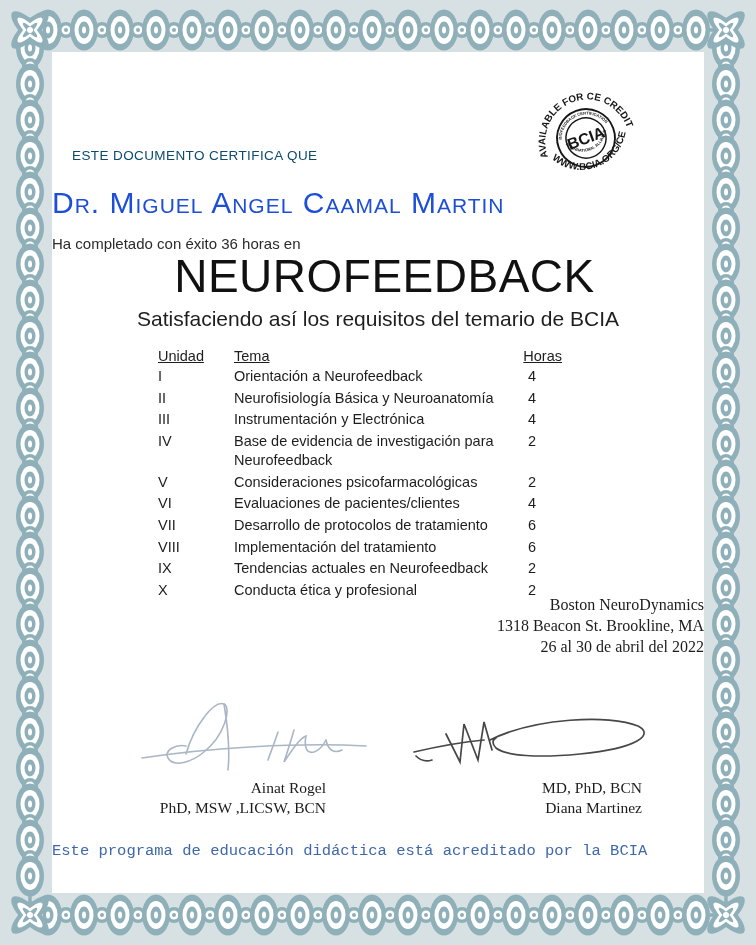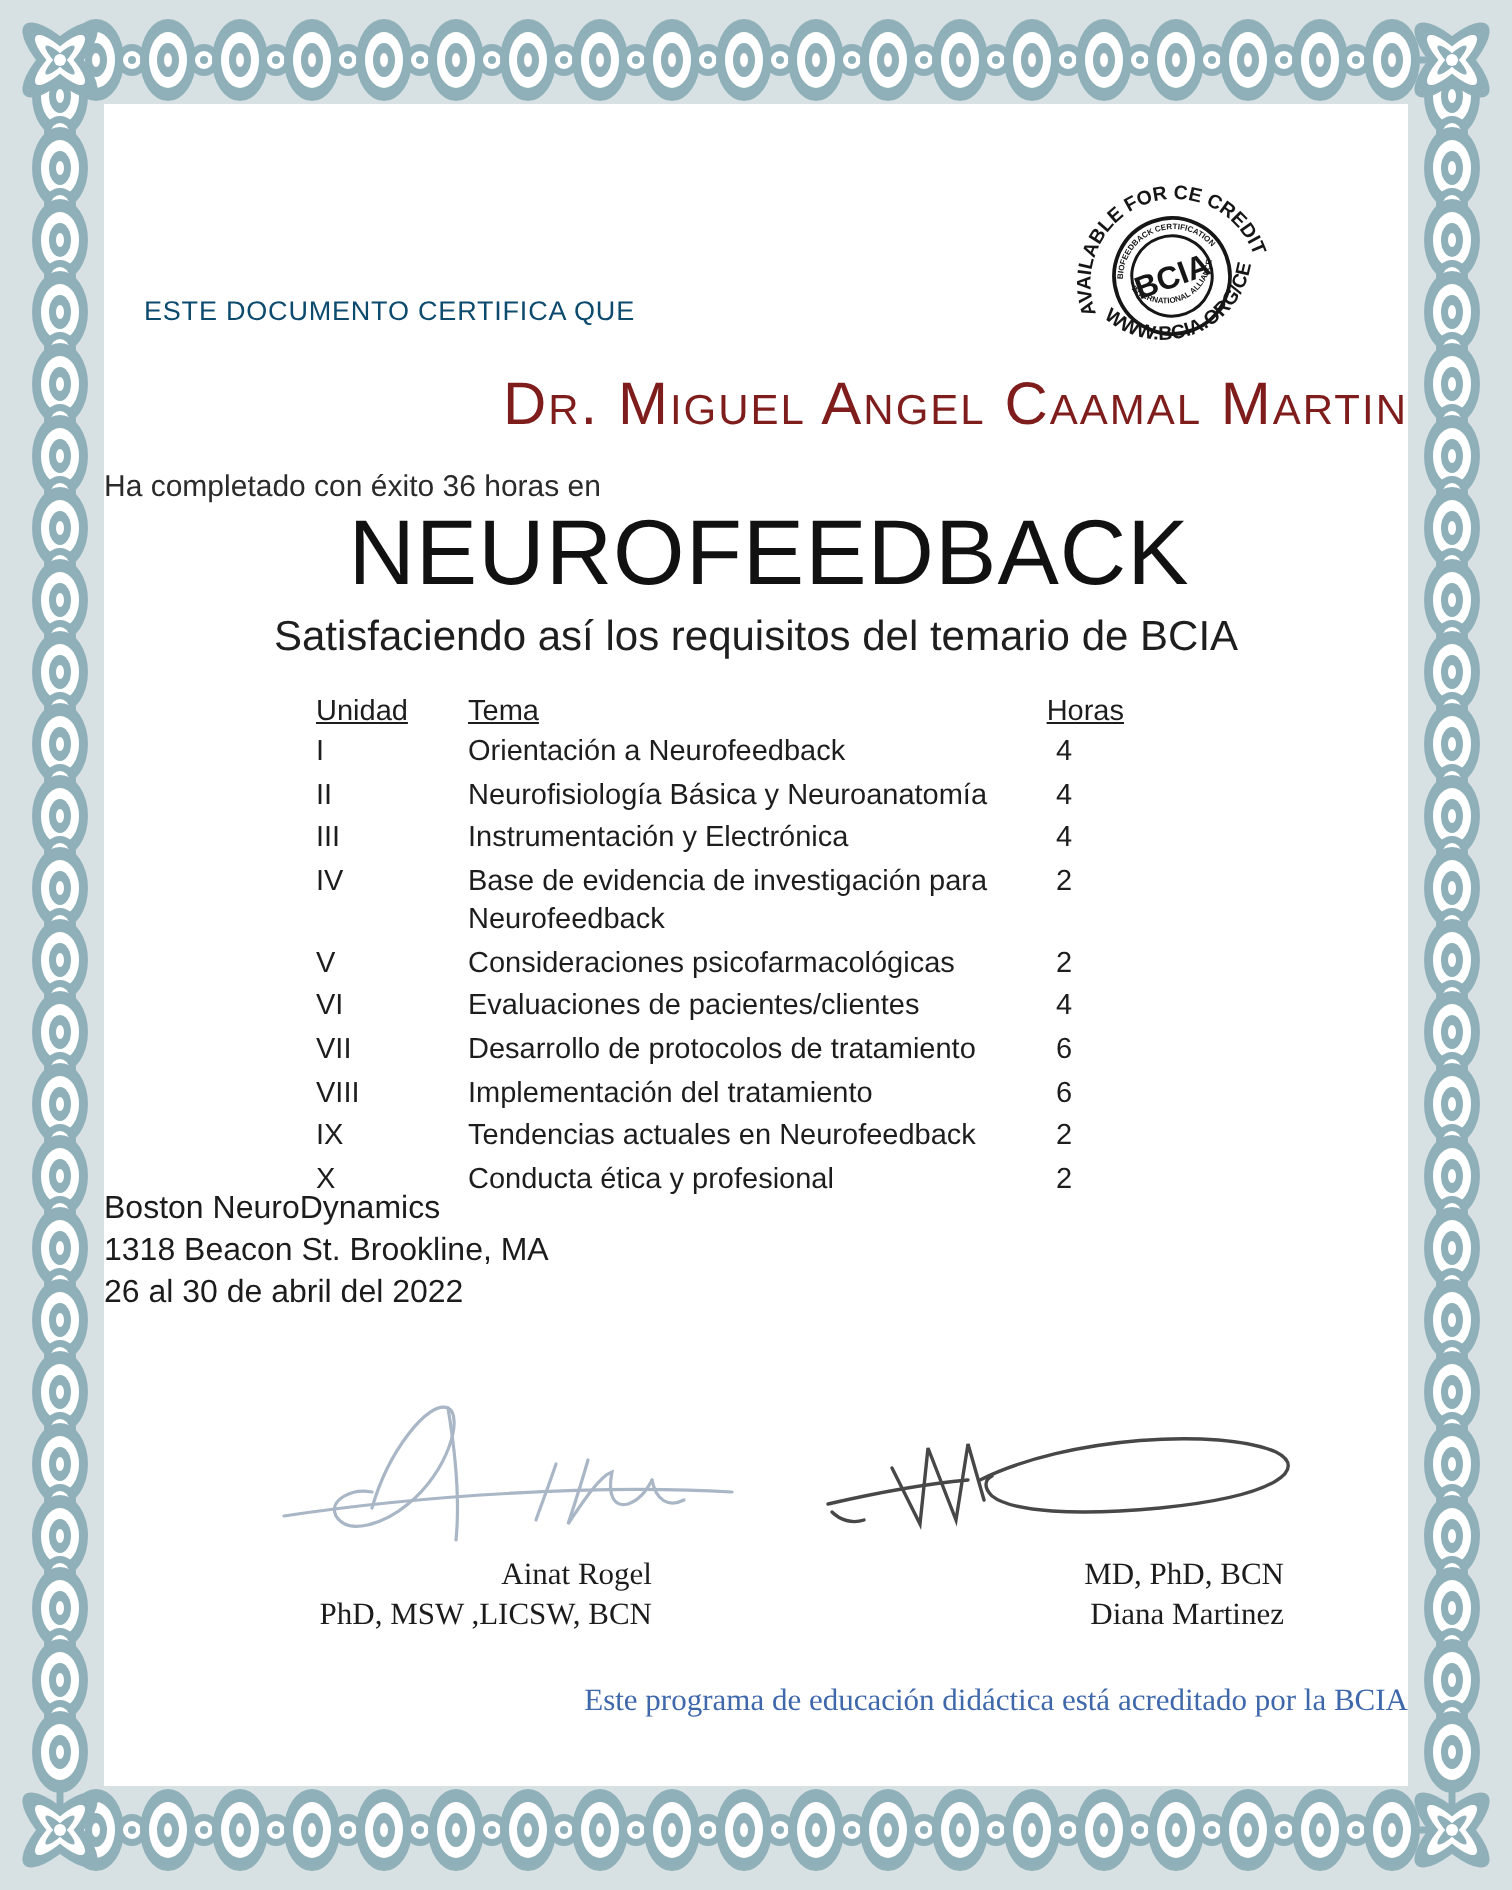--- a/index.html
+++ b/index.html
@@ -13,22 +13,22 @@
   .content{
     position:absolute;left:52px;top:52px;right:52px;bottom:52px;
     background:transparent;
   }
   .intro{
     position:absolute;left:20px;top:96px;
     font-size:13.5px;letter-spacing:.4px;color:#0c4a6e;
   }
   .seal{position:absolute;top:30px;right:58px;width:120px;height:112px;}
   .recipient{
-    position:absolute;left:0;right:0;top:134px;text-align:right;
-    font-size:30px;font-variant:small-caps;letter-spacing:1px;color:#7f1d1d;
+    position:absolute;left:0;right:0;top:134px;text-align:left;
+    font-size:30px;font-variant:small-caps;letter-spacing:1px;color:#1d4ed8;
   }
   .completion{
     position:absolute;left:0;right:0;top:183px;
     font-size:15px;color:#2b2b2b;
   }
   .course{
     position:absolute;left:0;right:0;top:197px;text-align:center;
     font-size:46px;letter-spacing:.5px;color:#111;padding-left:13px;
   }
   .subtitle{
@@ -42,34 +42,34 @@
   table.syllabus th{
     text-align:left;font-weight:normal;text-decoration:underline;
     padding:0 0 2px 0;
   }
   table.syllabus th.col-hours{text-align:right;}
   table.syllabus td{padding:1px 0;vertical-align:top;line-height:1.35;}
   td.col-unit,th.col-unit{width:76px;}
   td.col-topic,th.col-topic{width:268px;padding-right:14px;}
   td.col-hours{width:60px;text-align:center;}
   .venue{
-    position:absolute;left:0;right:0;top:542px;text-align:left;
-    font-family:Liberation Sans, sans-serif;font-size:16px;line-height:21px;color:#1c1c1c;
+    position:absolute;left:0;right:0;top:542px;text-align:right;
+    font-family:Liberation Serif, serif;font-size:16px;line-height:21px;color:#1c1c1c;
   }
   .sig1-svg{position:absolute;left:76px;top:636px;}
   .sig2-svg{position:absolute;left:352px;top:648px;}
   .signatory{
     position:absolute;width:220px;text-align:right;
     font-family:"Liberation Serif",serif;font-size:15.5px;line-height:20px;color:#1c1c1c;
   }
   .signatory.s1{left:54px;top:726px;}
   .signatory.s2{left:370px;top:726px;}
   .footer-line{
-    position:absolute;left:0;right:0;top:790px;text-align:right;
-    font-family:Liberation Serif, serif;font-size:15.5px;color:#3f68ab;
+    position:absolute;left:0;right:0;top:790px;text-align:left;
+    font-family:Liberation Mono, monospace;font-size:15.5px;color:#3f68ab;
   }
 </style>
 </head>
 <body>
 
 <svg class="border-svg" width="756" height="945" viewBox="0 0 756 945" aria-hidden="true">
   <defs>
     <g id="motifL">
       <ellipse rx="14" ry="20.5" fill="#8fb0b9"></ellipse>
       <ellipse rx="9.5" ry="14" fill="#ffffff"></ellipse>

